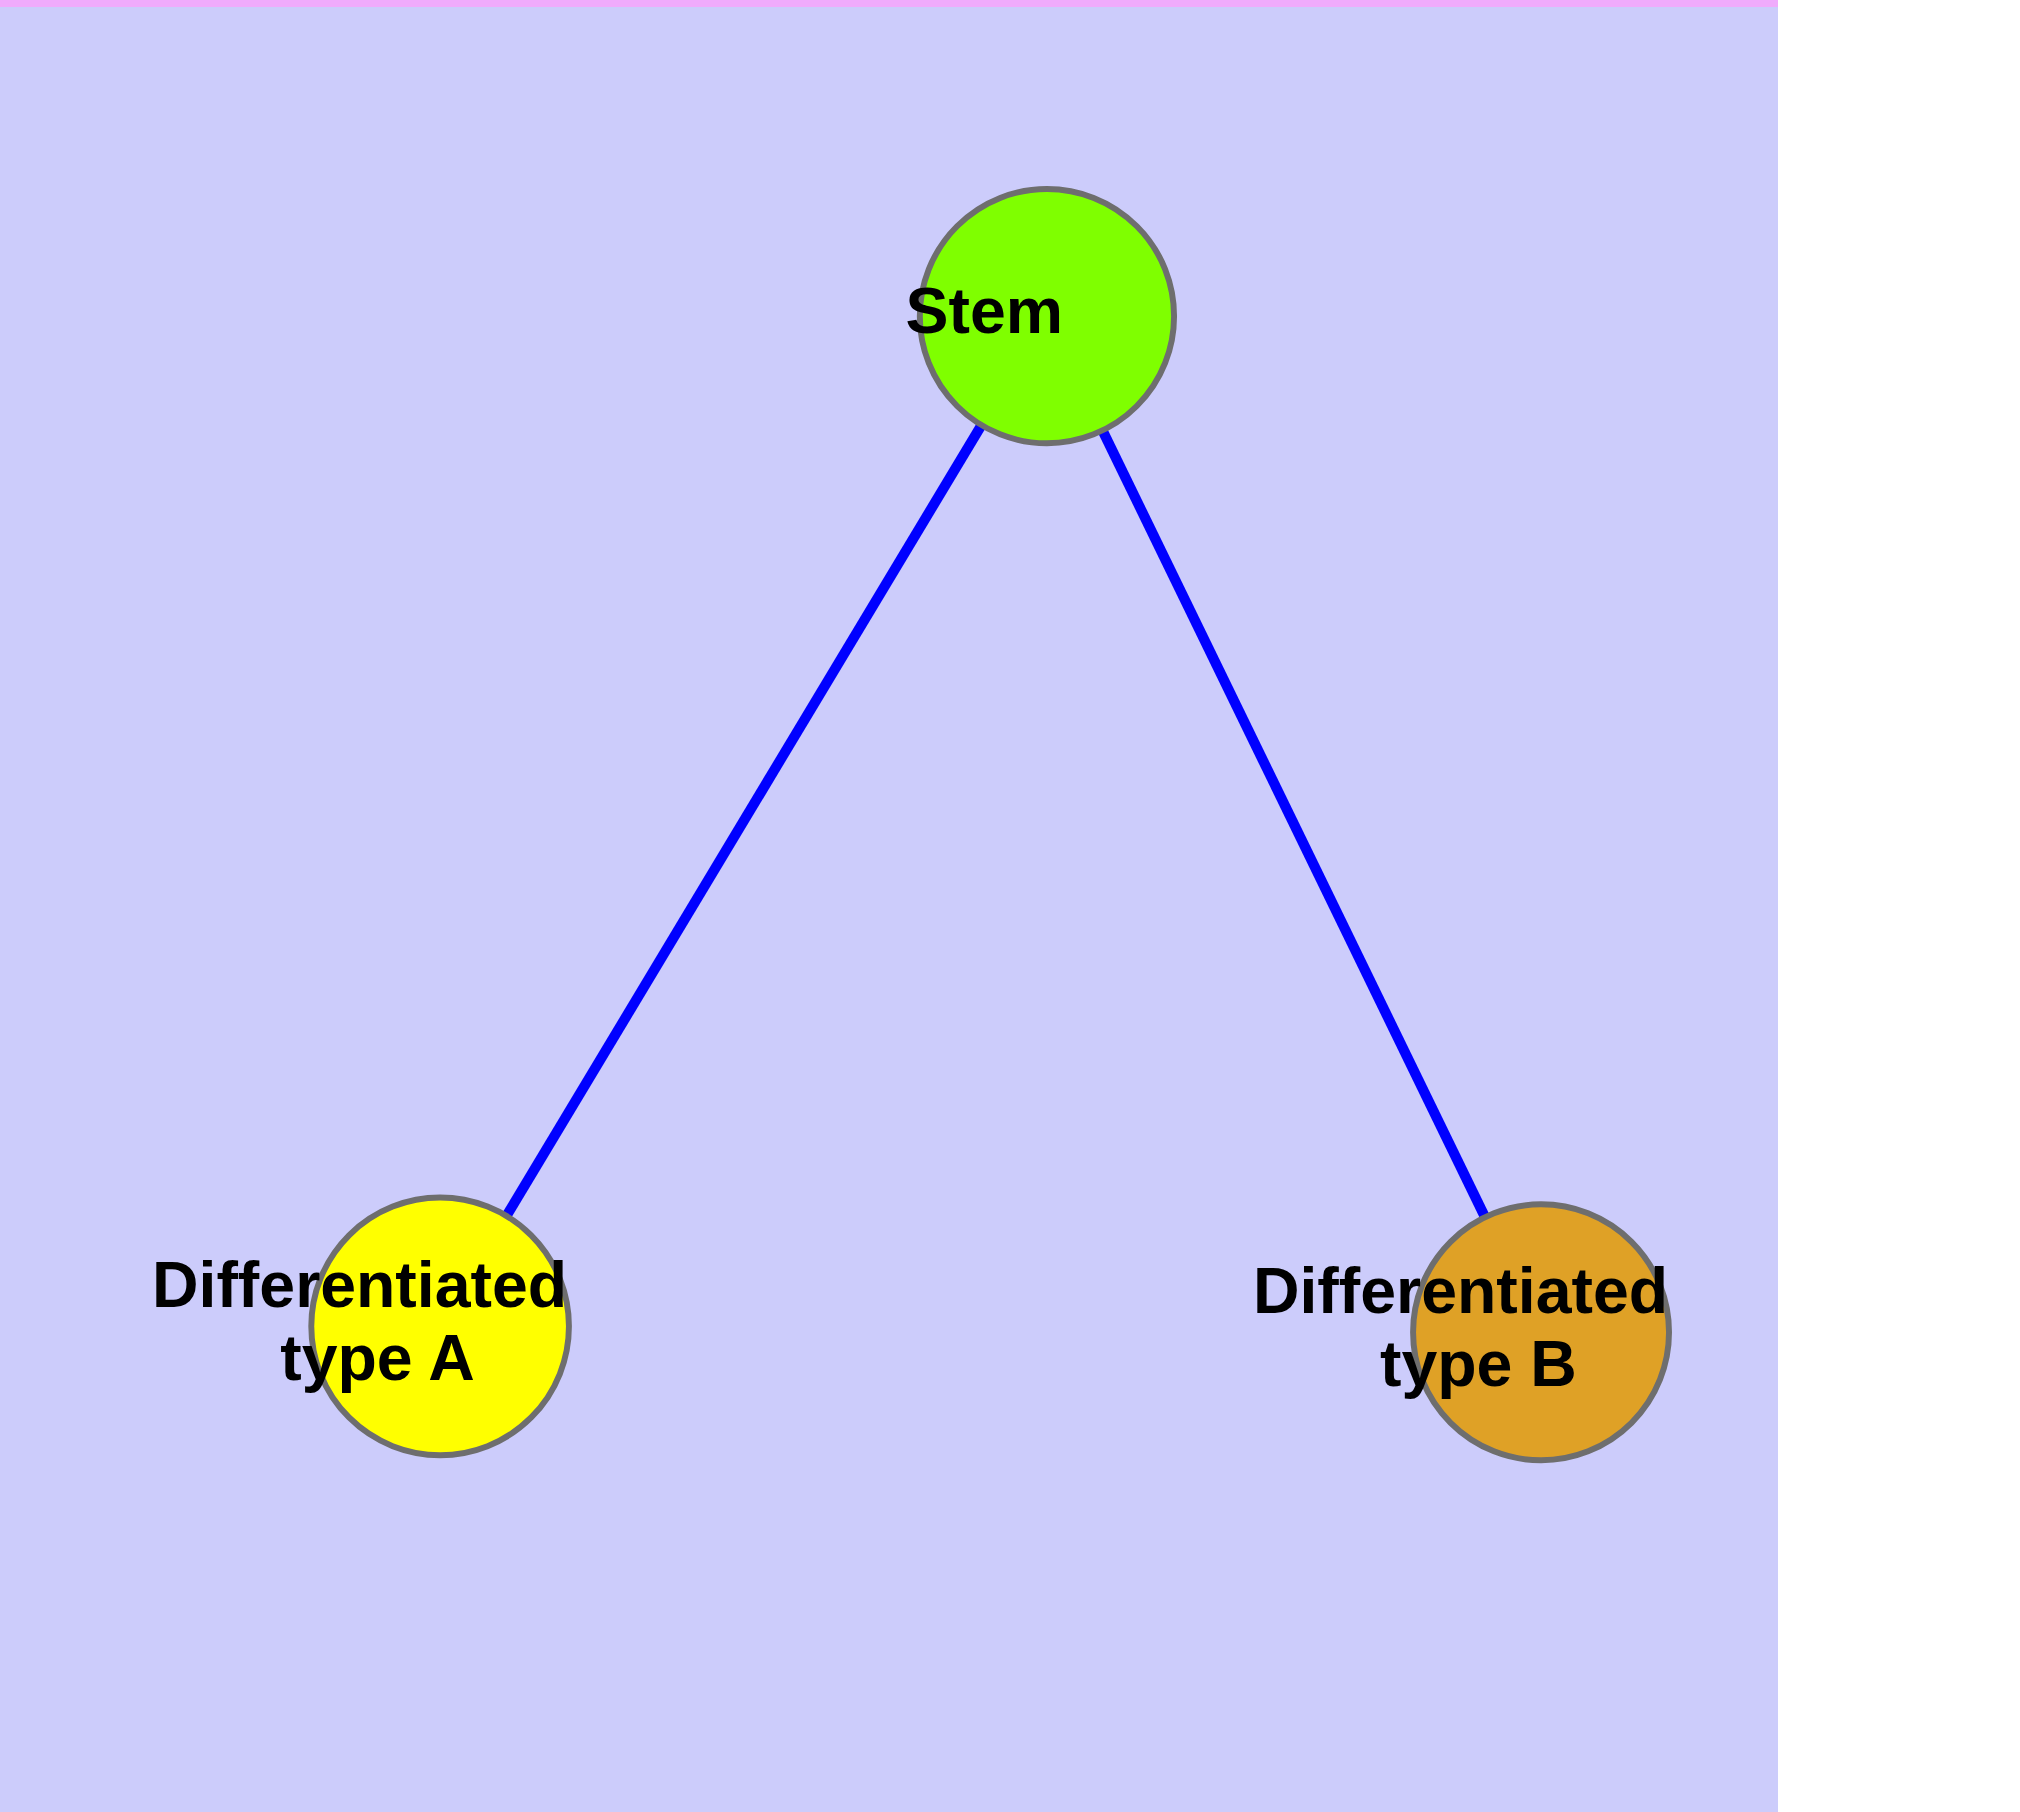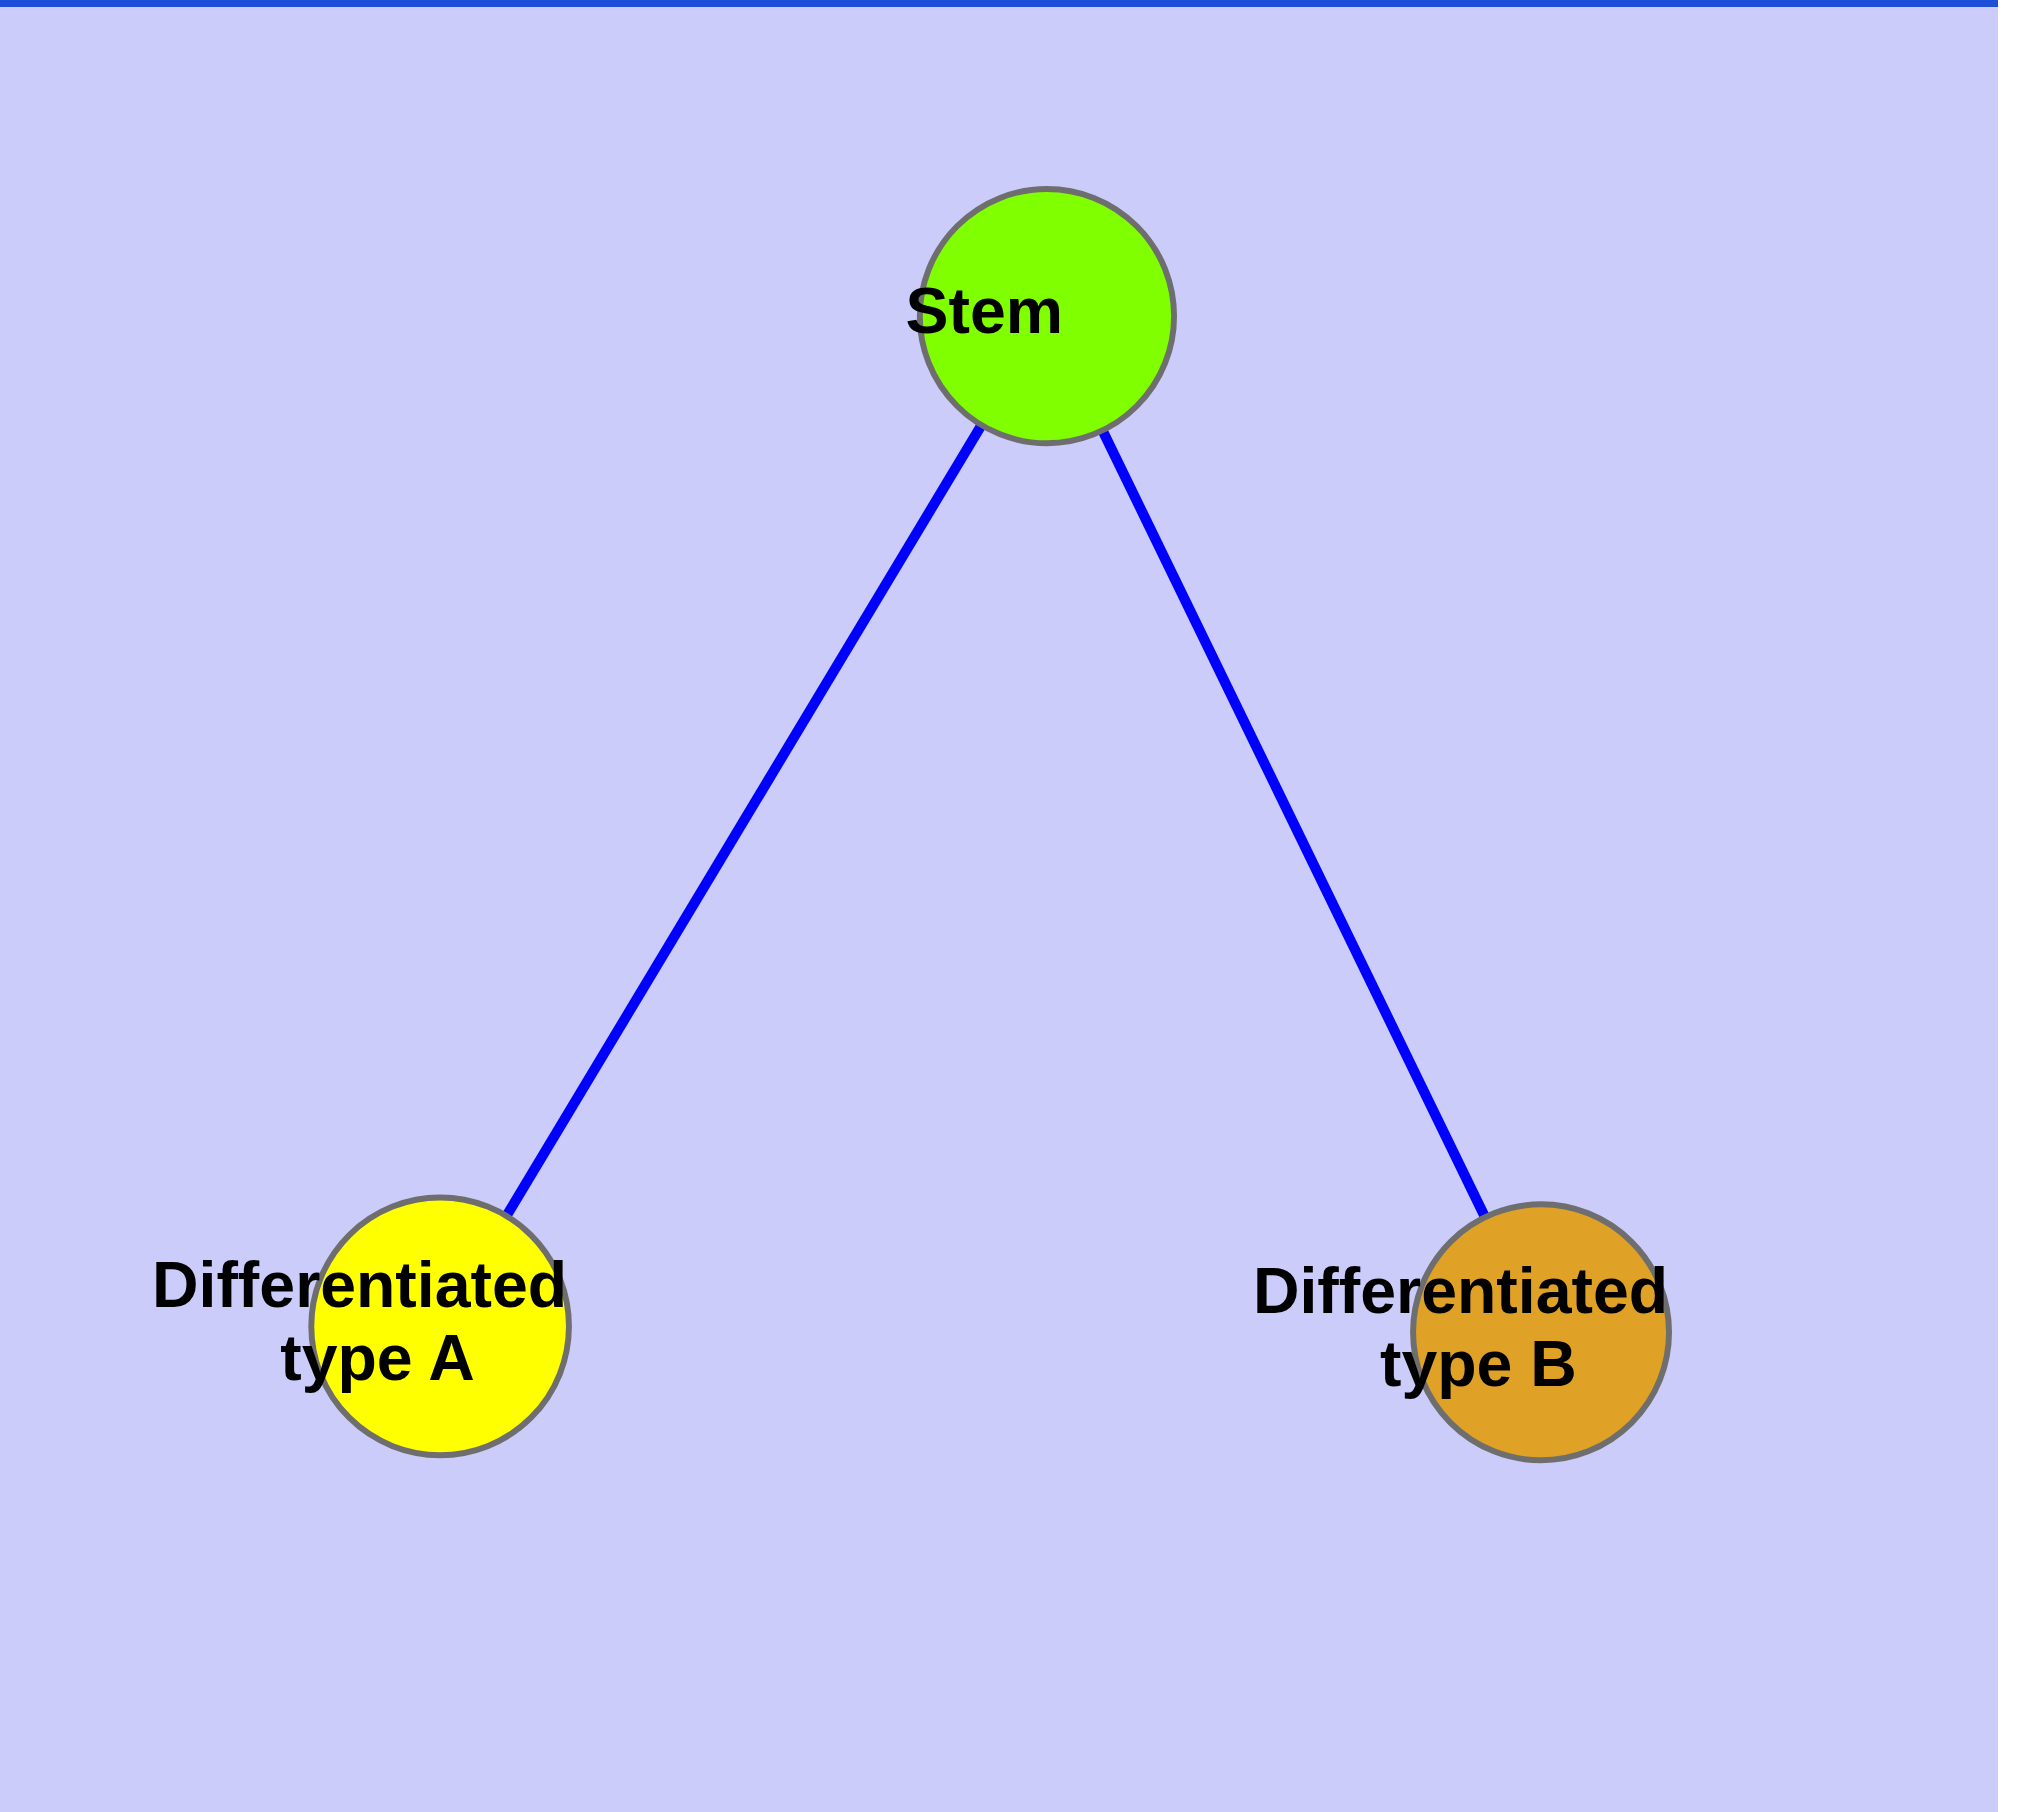--- a/index.html
+++ b/index.html
@@ -47,21 +47,21 @@
     font-size: 76px;
     fill: #000000;
     text-anchor: middle;
     dominant-baseline: middle;
     white-space: pre;
   }
 </style>
 </head>
 <body>
 
-<div id="canvas" style="width: 1998px; height: 1812px; background: #1d4ed8;">
+<div id="canvas" style="width: 1778px; height: 1812px; background: #f0abfc;">
 
   <div id="plot-area" style="background: rgb(204, 204, 251); width: 2021px; height: 1805px;"></div>
 
   <svg id="graph-svg" viewBox="0 0 2384 2138" xmlns="http://www.w3.org/2000/svg">
 
     <g>
       <line class="edge-line" id="edge-0" x1="1157.7621907625305" y1="501.5858500154519" x2="597.267646693969" y2="1434.699671984342" stroke="#0000ff" stroke-width="12"></line>
       <line class="edge-line" id="edge-1" x1="1300.592809132852" y1="507.8984187826576" x2="1751.9699054729292" y2="1436.202258425458" stroke="#0000ff" stroke-width="12"></line>
     </g>
 

